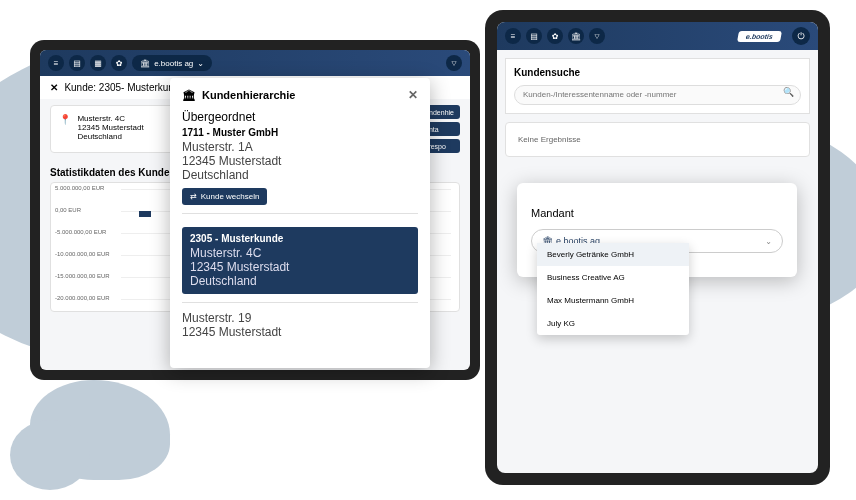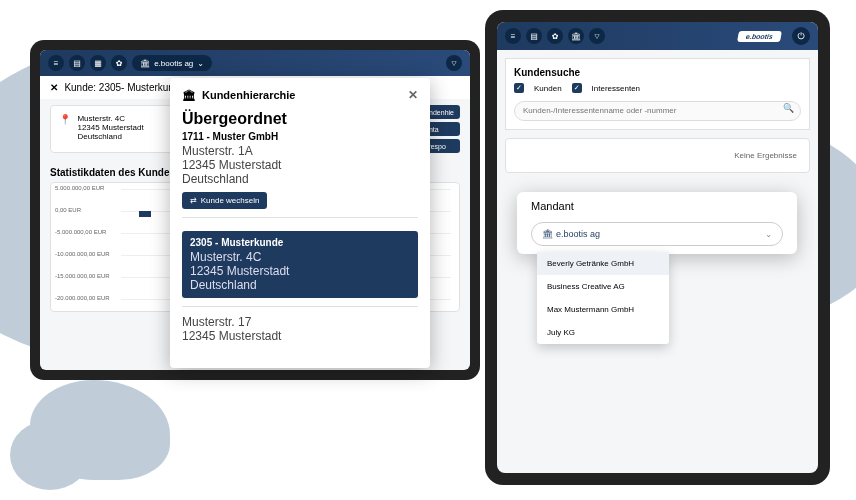--- a/index.html
+++ b/index.html
@@ -32,21 +32,21 @@
 .stats-title{font-size:10px;font-weight:bold;margin-bottom:4px}
 .chart{background:#fff;border:1px solid #e0e0e0;border-radius:4px;padding:6px;height:130px;position:relative}
 .y-label{position:absolute;left:4px;font-size:6px;color:#666;white-space:nowrap}
 .gridline{position:absolute;left:70px;right:8px;height:1px;background:#eee}
 .bar{position:absolute;width:12px;background:#1e3a5f}
 
 
 .dialog{position:absolute;left:170px;top:78px;width:260px;height:290px;background:#fff;border-radius:4px;box-shadow:0 4px 20px rgba(0,0,0,0.3);padding:10px 12px;z-index:10;overflow:hidden}
 .dlg-head{display:flex;align-items:center;gap:6px;font-size:11px;font-weight:bold;margin-bottom:8px}
 .dlg-close{margin-left:auto;cursor:pointer;font-size:12px;color:#666}
-.section-label{font-size:16px;font-weight:bold;margin:6px 0 3px}
+.section-label{font-size:12px;font-weight:normal;margin:6px 0 3px}
 .entity-name{font-size:10px;font-weight:bold}
 .entity-addr{font-size:12px;color:#444;margin-top:2px}
 .swap-btn{margin-top:6px;background:#1e3a5f;color:#fff;font-size:8px;padding:4px 8px;border-radius:3px;display:inline-flex;align-items:center;gap:4px;cursor:pointer}
 .current-box{background:#1e3a5f;color:#fff;padding:6px 8px;border-radius:3px;margin-top:13px}
 .current-box .entity-addr{color:#dde}
 hr.sep{border:none;border-top:1px solid #e0e0e0;margin:8px 0}
 
 
 .tablet-right{position:absolute;left:485px;top:10px;width:345px;height:475px;background:#222;border-radius:18px;padding:12px;z-index:6}
 .screen-right{width:100%;height:100%;background:#f5f6f8;border-radius:8px;overflow:hidden;position:relative}
@@ -56,28 +56,28 @@
 .power{width:18px;height:18px;border-radius:50%;background:#0d2847;color:#fff;display:flex;align-items:center;justify-content:center;font-size:9px;margin-left:6px}
 
 .search-panel{margin:8px;background:#fff;border:1px solid #e0e0e0;border-radius:0;padding:8px}
 .sp-title{font-size:10px;font-weight:bold;margin-bottom:5px}
 .chk-row{display:flex;gap:10px;font-size:8px;margin-bottom:6px;align-items:center}
 .chk{width:10px;height:10px;background:#1e3a5f;border-radius:2px;display:inline-flex;align-items:center;justify-content:center;color:#fff;font-size:7px}
 .search-input{width:100%;height:20px;border:1px solid #ddd;border-radius:10px;padding:0 22px 0 8px;font-size:8px;background:#fafafa}
 .search-wrap{position:relative}
 .mag{position:absolute;right:6px;top:4px;font-size:9px;color:#888}
 
-.no-results{margin:8px;background:#fff;border:1px solid #e0e0e0;border-radius:4px;padding:12px;text-align:right;font-size:8px;color:#666}
-
-
-.mandant{position:absolute;left:20px;top:170px;width:280px;background:#fff;border-radius:6px;box-shadow:0 4px 20px rgba(0,0,0,0.25);padding:8px 14px;z-index:20}
+.no-results{margin:8px;background:#fff;border:1px solid #e0e0e0;border-radius:4px;padding:12px;text-align:left;font-size:8px;color:#666}
+
+
+.mandant{position:absolute;left:20px;top:161px;width:280px;background:#fff;border-radius:6px;box-shadow:0 4px 20px rgba(0,0,0,0.25);padding:24px 14px;z-index:20}
 .m-title{font-size:11px;margin-bottom:10px}
 .m-select{height:24px;border:1px solid #ccc;border-radius:14px;display:flex;align-items:center;padding:0 10px;font-size:9px;color:#1e3a5f;cursor:pointer}
 .m-select .chev{margin-left:auto;font-size:8px;color:#888}
-.dropdown{position:absolute;left:20px;top:60px;width:132px;background:#fff;box-shadow:0 4px 12px rgba(0,0,0,0.2);border-radius:3px;z-index:21}
+.dropdown{position:absolute;left:20px;top:60px;width:152px;background:#fff;box-shadow:0 4px 12px rgba(0,0,0,0.2);border-radius:3px;z-index:21}
 .dd-item{padding:7px 10px;font-size:8px;cursor:pointer}
 .dd-item.hl{background:#eef2f6}
 </style>
 </head>
 <body>
 
 <div class="blob blob1"></div>
 <div class="blob blob2"></div>
 <div class="blob blob3"></div>
 <div class="blob blob4"></div>
@@ -176,46 +176,40 @@
     <div class="entity-addr">
       <div>Musterstr. 4C</div>
       <div>12345 Musterstadt</div>
       <div>Deutschland</div>
     </div>
   </div>
 
   <hr class="sep">
 
   <div class="entity-addr">
-    <div>Musterstr. 17</div>
+    <div>Musterstr. 19</div>
     <div>12345 Musterstadt</div>
   </div>
 </div>
 
 <div class="tablet-right">
   <div class="screen-right">
 
     <div class="topbar2">
       <div class="btn-circle">≡</div>
       <div class="btn-circle">▤</div>
       <div class="btn-circle">✿</div>
       <div class="btn-circle">🏛</div>
       <div class="btn-circle">⌔</div>
       <div class="brand">e.bootis</div>
       <div class="power">⏻</div>
     </div>
 
     <div class="search-panel">
       <div class="sp-title">Kundensuche</div>
-      <div class="chk-row">
-        <span class="chk">✓</span>
-        <span>Kunden</span>
-        <span class="chk">✓</span>
-        <span>Interessenten</span>
-      </div>
       <div class="search-wrap">
         <input class="search-input" placeholder="Kunden-/Interessentenname oder -nummer" style="">
         <span class="mag">🔍</span>
       </div>
     </div>
 
     <div class="no-results">Keine Ergebnisse</div>
 
     <div class="mandant">
       <div class="m-title">Mandant</div>

